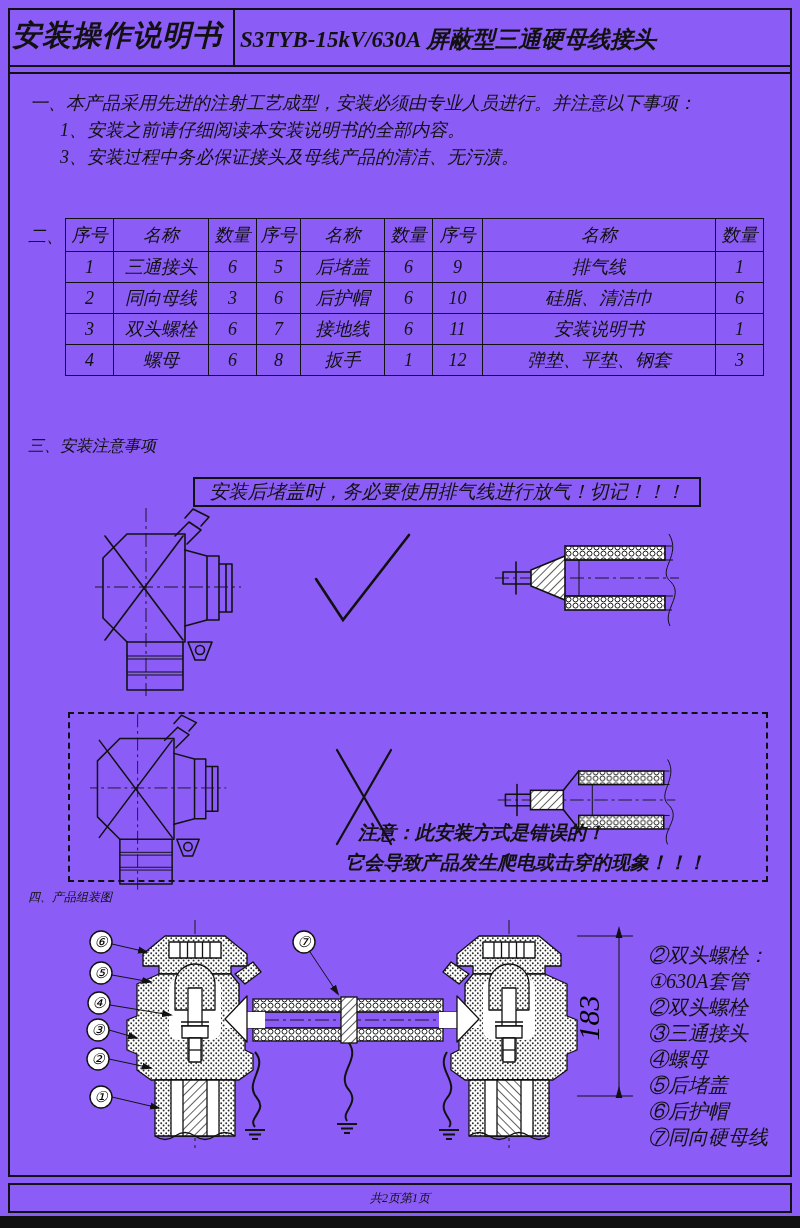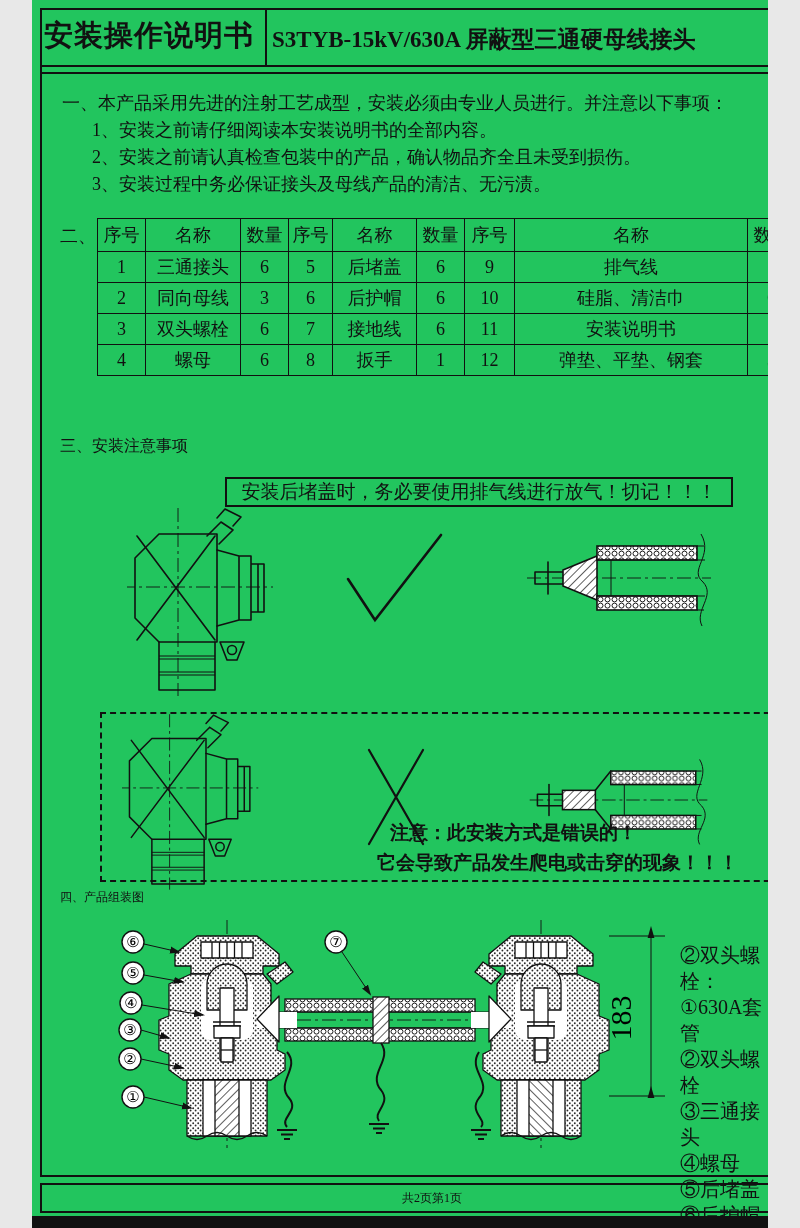--- a/index.html
+++ b/index.html
@@ -1,17 +1,17 @@
 <!DOCTYPE html>
 <html><head>
 <meta charset="utf-8">
 <style>
   html,body{margin:0;padding:0;background:#e8e8e8;}
-  #page{position:relative;width:736px;height:1228px;background:#22c55e;margin:0 auto;
-        font-family:"Liberation Serif","DejaVu Serif",serif;color:#111;overflow:hidden;}
+  #page{position:relative;width:800px;height:1228px;background:#8b5cf6;margin:0 auto;
+        font-family:"Liberation Serif","DejaVu Serif",serif;color:#111;overflow:hidden;font-style:italic;}
   .abs{position:absolute;}
   .bb{box-sizing:border-box;}
   .hline{background:#111;}
   #doc-title{left:12px;top:16px;width:222px;font-family:"DejaVu Sans","Liberation Sans",sans-serif;
              font-weight:bold;font-size:29px;letter-spacing:1px;}
   #product-title{left:240px;top:24px;width:548px;text-align:left;font-size:23px;font-weight:600;}
   #sec1{left:30px;top:90px;width:740px;font-size:18px;line-height:27px;}
   #sec1 .sub{padding-left:30px;}
   #sec2-label{left:28px;top:224px;font-size:18px;}
   table.pt{position:absolute;left:65px;top:218px;width:698px;border-collapse:collapse;table-layout:fixed;}
@@ -130,21 +130,20 @@
   <div class="abs hline" style="left:8px;top:65px;width:784px;height:2px;"></div>
   <div class="abs hline" style="left:8px;top:72px;width:784px;height:2px;"></div>
   <div class="abs hline" style="left:233px;top:8px;width:2px;height:59px;"></div>
 
   <div class="abs" id="doc-title">安装操作说明书</div>
   <div class="abs" id="product-title">S3TYB-15kV/630A 屏蔽型三通硬母线接头</div>
 
   <div class="abs" id="sec1">
     <div>一、本产品采用先进的注射工艺成型，安装必须由专业人员进行。并注意以下事项：</div>
     <div class="sub">1、安装之前请仔细阅读本安装说明书的全部内容。</div>
-    <div class="sub">2、安装之前请认真检查包装中的产品，确认物品齐全且未受到损伤。</div>
     <div class="sub">3、安装过程中务必保证接头及母线产品的清洁、无污渍。</div>
   </div>
 
   <div class="abs" id="sec2-label">二、</div>
   <table class="pt">
     <colgroup>
       <col style="width:48px">
         <col style="width:95px">
         <col style="width:48px">
       <col style="width:44px">

